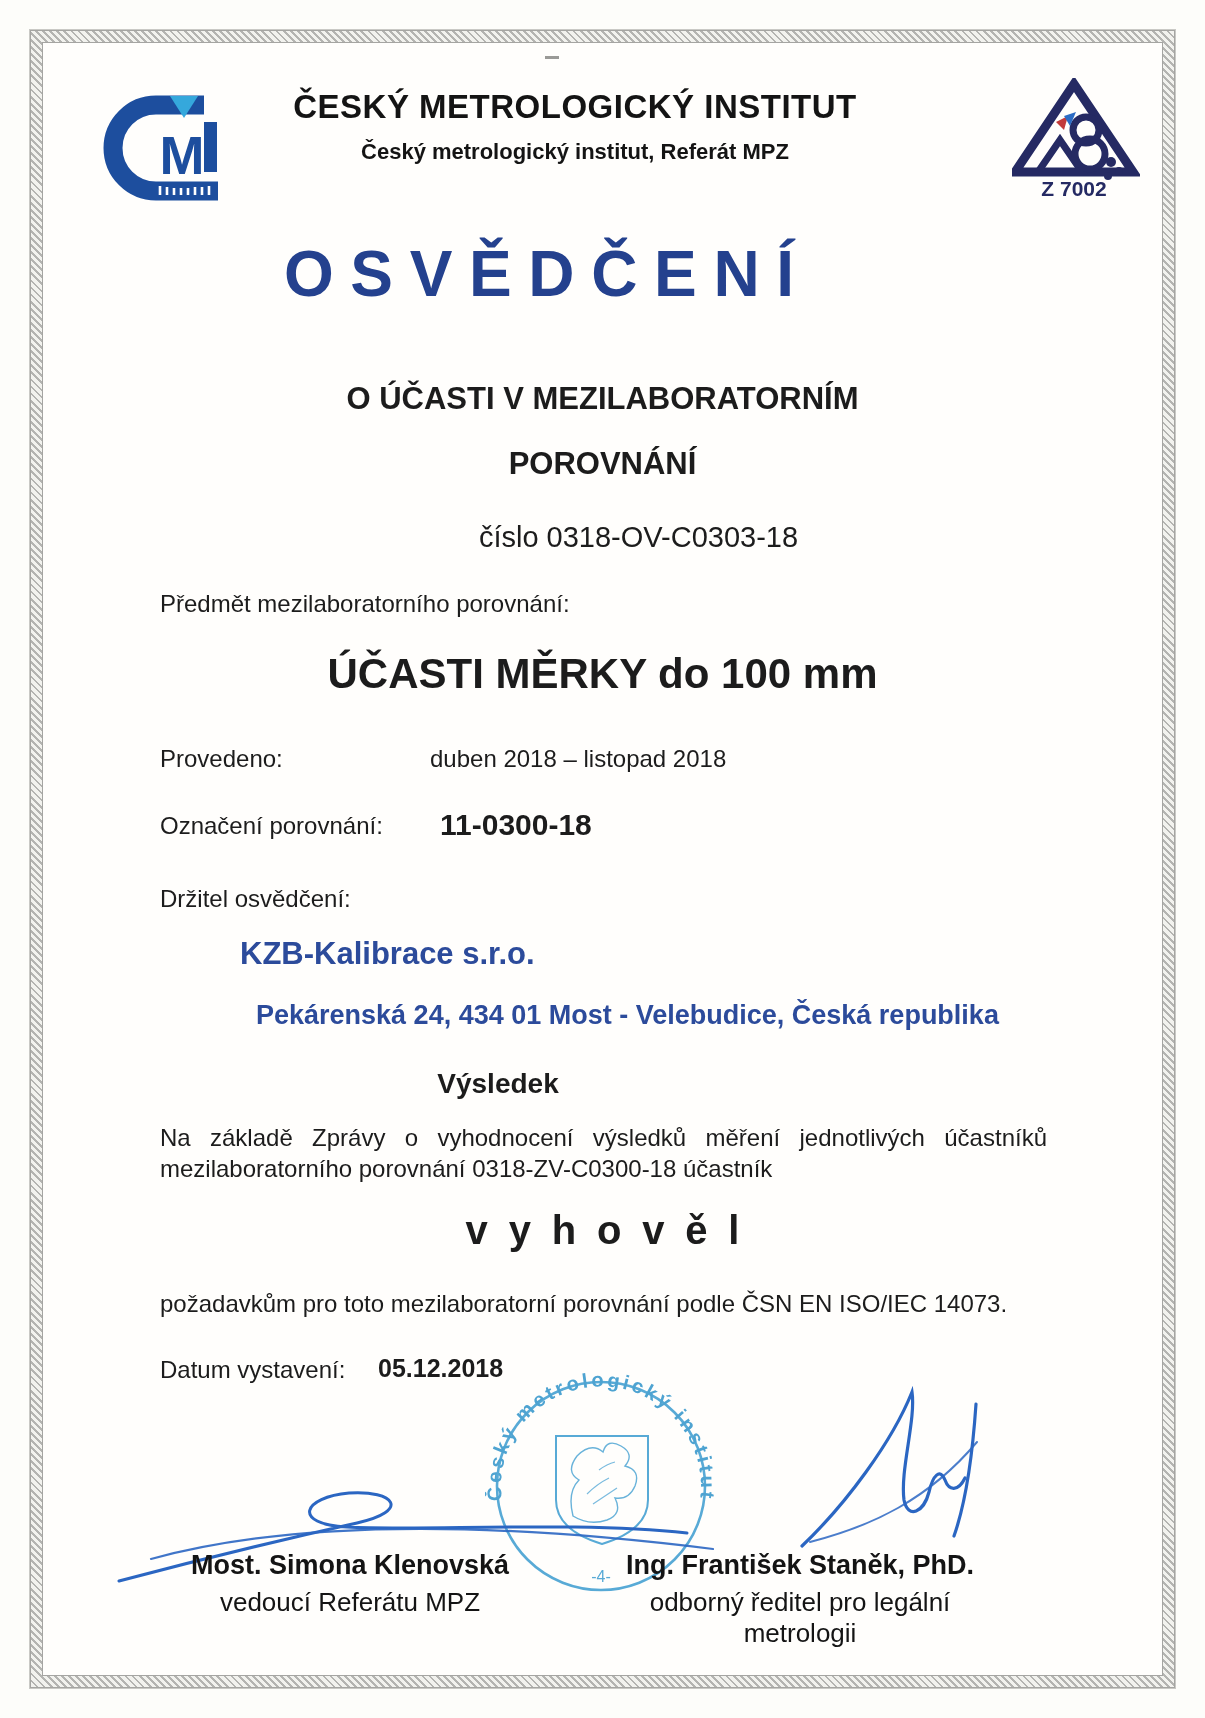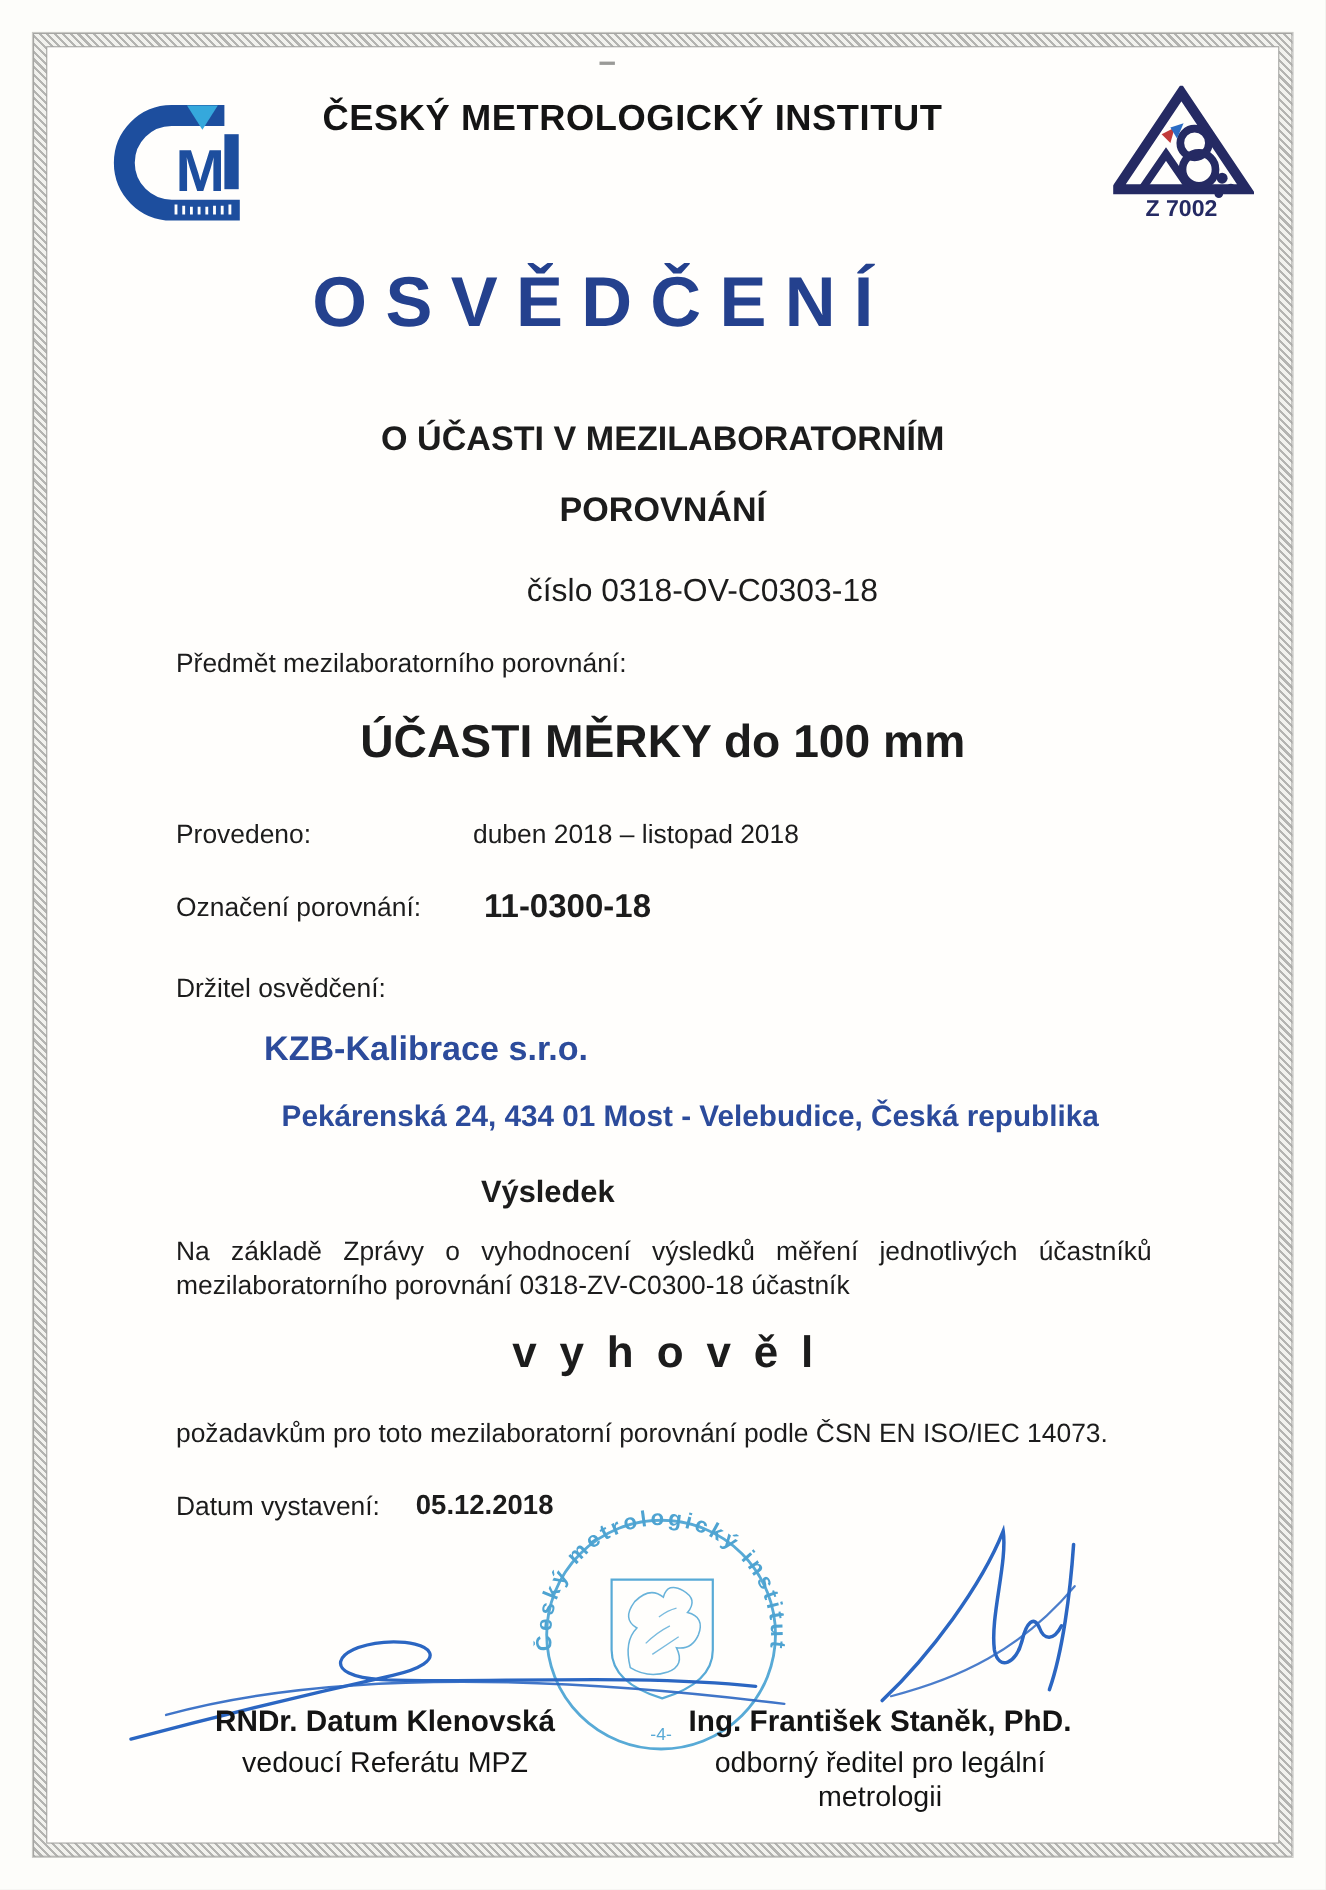--- a/index.html
+++ b/index.html
@@ -72,20 +72,21 @@
   <svg class="abs cmi-logo" viewBox="0 0 128 112">
     <path d="M 104,13 L 56,13 A 43,43 0 0 0 56,99 L 118,99" fill="none" stroke="#1D4E9E" stroke-width="19"></path>
     <polygon points="70,4 98,4 84,26" fill="#35A8DC"></polygon>
     <text x="82" y="82" font-size="54" font-weight="bold" fill="#1D4E9E" text-anchor="middle">M</text>
     <rect x="104" y="30" width="13" height="50" fill="#1D4E9E"></rect>
     <path d="M60,94 V103 M67,95 V103 M74,96 V103 M81,96 V103 M88,96 V103 M95,95 V103 M102,95 V103 M109,94 V103" stroke="#ffffff" stroke-width="2.6"></path>
   </svg>
 
   <div class="abs header-text center">
     <div class="inst-title">ČESKÝ METROLOGICKÝ INSTITUT</div>
+    <div class="inst-sub">Český metrologický institut, Referát MPZ</div>
   </div>
 
   <svg class="abs mark-logo" viewBox="0 0 128 122">
     <polygon points="62,6 121,94 3,94" fill="none" stroke="#252A63" stroke-width="9" stroke-linejoin="miter"></polygon>
     <polygon points="48,62 70,94 26,94" fill="none" stroke="#252A63" stroke-width="7"></polygon>
     <circle cx="74" cy="52" r="13" fill="none" stroke="#252A63" stroke-width="7"></circle>
     <circle cx="78" cy="76" r="15" fill="none" stroke="#252A63" stroke-width="7"></circle>
     <polygon points="44,44 56,38 52,52" fill="#C23A3A"></polygon>
     <polygon points="52,38 64,34 58,48" fill="#2C6CC4"></polygon>
     <circle cx="99" cy="84" r="5" fill="#252A63"></circle>
@@ -144,21 +145,21 @@
   </svg>
   <svg class="abs sig-right" viewBox="0 0 200 182">
     <g fill="none" stroke="#2B66C2" stroke-width="3.2" stroke-linecap="round">
       <path d="M 14,168 C 58,126 104,64 124,14 C 128,42 112,92 116,122 C 120,142 136,134 141,114 C 145,97 152,90 157,102 C 161,113 170,114 177,100"></path>
       <path d="M 188,26 C 185,70 178,124 166,158"></path>
       <path d="M 22,164 C 84,148 140,122 189,64" stroke-width="2" opacity=".85"></path>
     </g>
   </svg>
 
   <div class="abs center sign-block-left">
-    <div class="sign-name">RNDr. Datum Klenovská</div>
+    <div class="sign-name">Most. Simona Klenovská</div>
     <div class="sign-role">vedoucí Referátu MPZ</div>
   </div>
   <div class="abs center sign-block-right">
     <div class="sign-name">Ing. František Staněk, PhD.</div>
     <div class="sign-role">odborný ředitel pro legální metrologii</div>
   </div>
 
 </div>
 
 </body></html>

